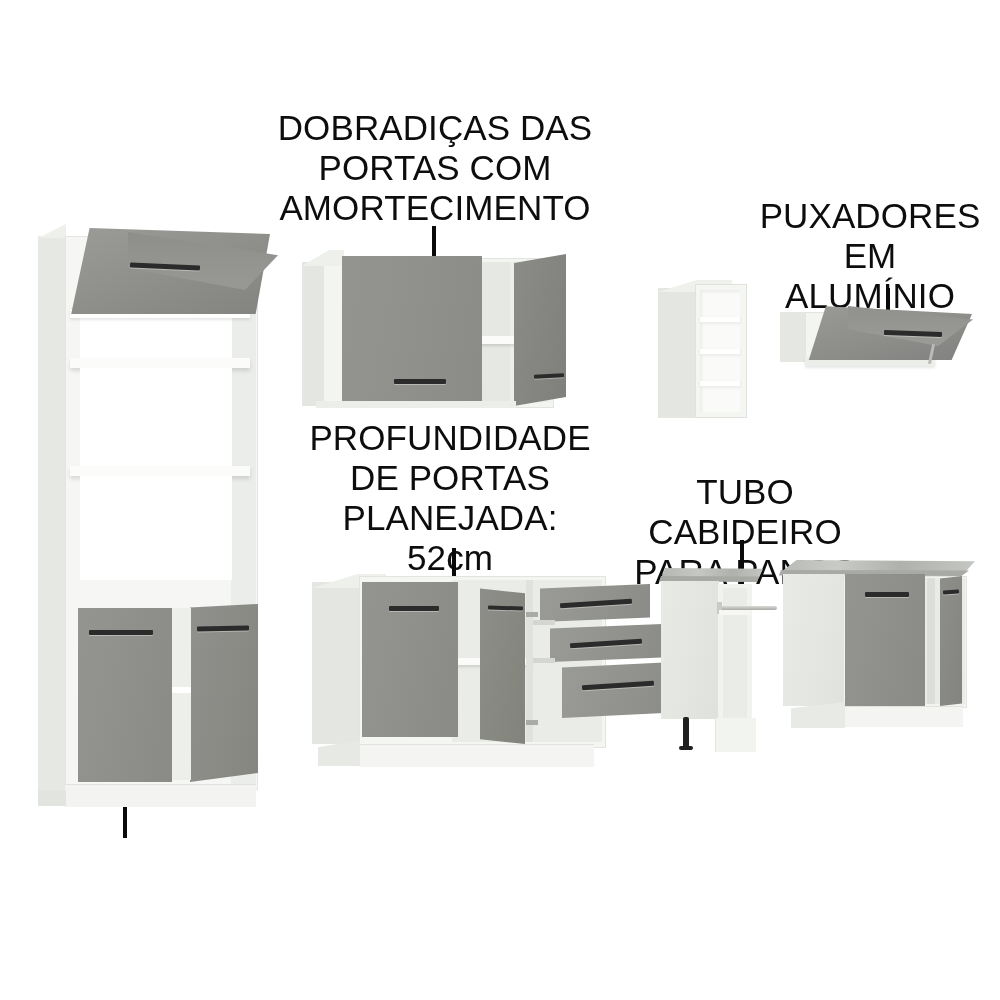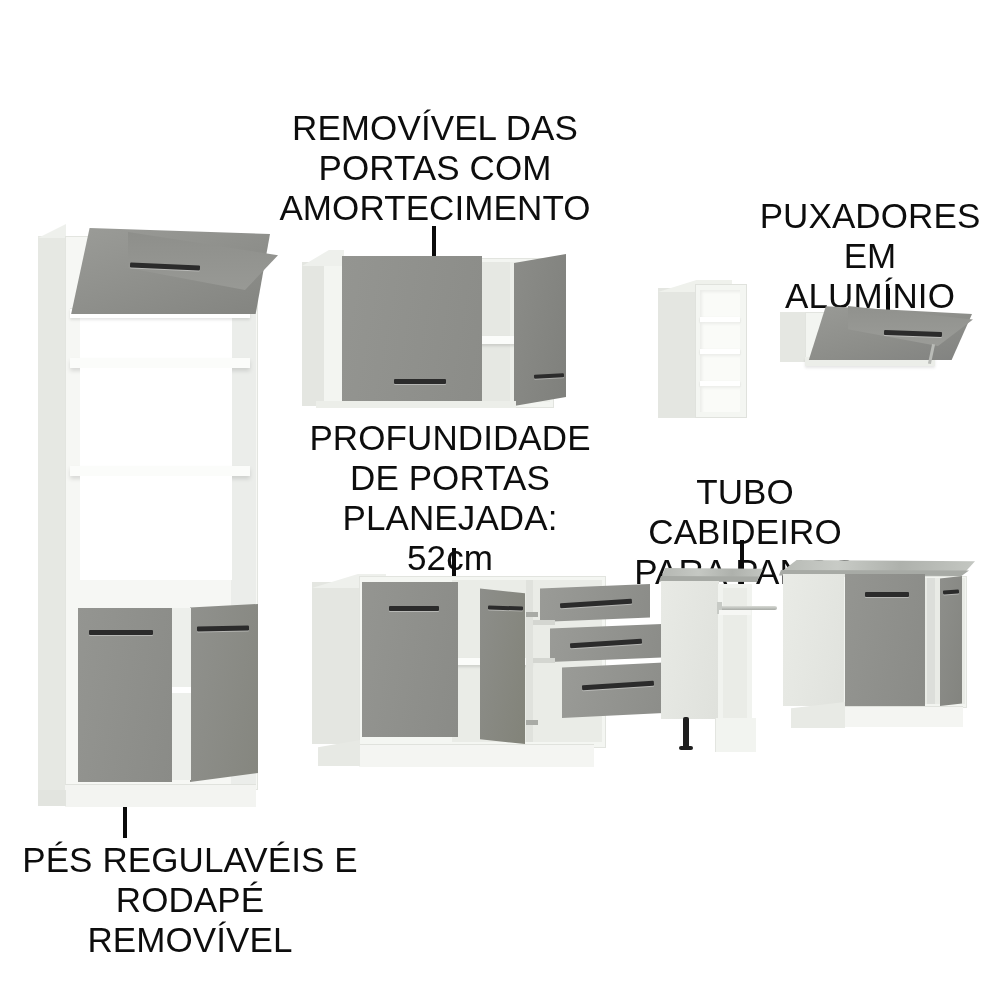--- a/index.html
+++ b/index.html
@@ -20,36 +20,34 @@
   .door{position:absolute;background:#8f908c;}
   .handle{position:absolute;background:#2b2b2b;height:5px;border-radius:1px;
           box-shadow:0 1px 0 rgba(255,255,255,.35);}
   .handle.thin{height:4px;}
 </style>
 </head>
 <body>
 
 <div class="stage">
 
-  <div class="callout" style="left:240px;top:108px;width:390px;">REMOVÍVEL DAS
+  <div class="callout" style="left:240px;top:108px;width:390px;">DOBRADIÇAS DAS
 PORTAS COM
 AMORTECIMENTO</div>
 
   <div class="callout" style="left:735px;top:196px;width:270px;">PUXADORES EM
 ALUMÍNIO</div>
 
   <div class="callout" style="left:300px;top:418px;width:300px;">PROFUNDIDADE
 DE PORTAS
 PLANEJADA: 52cm</div>
 
   <div class="callout" style="left:600px;top:472px;width:290px;">TUBO CABIDEIRO
 PARA PANOS</div>
 
-  <div class="callout" style="left:10px;top:840px;width:360px;">PÉS REGULAVÉIS E
-RODAPÉ REMOVÍVEL</div>
 
   <div class="leader" style="left:432px;top:226px;height:48px;"></div>
   <div class="leader" style="left:886px;top:288px;height:44px;"></div>
   <div class="leader" style="left:452px;top:548px;height:46px;"></div>
   <div class="leader" style="left:740px;top:540px;height:58px;"></div>
   <div class="leader" style="left:123px;top:790px;height:48px;"></div>
 
   <div class="pc" style="left:38px;top:212px;width:222px;height:592px;">
 
     <div class="panel" style="left:0;top:24px;width:28px;height:568px;background:#e6e8e3;

